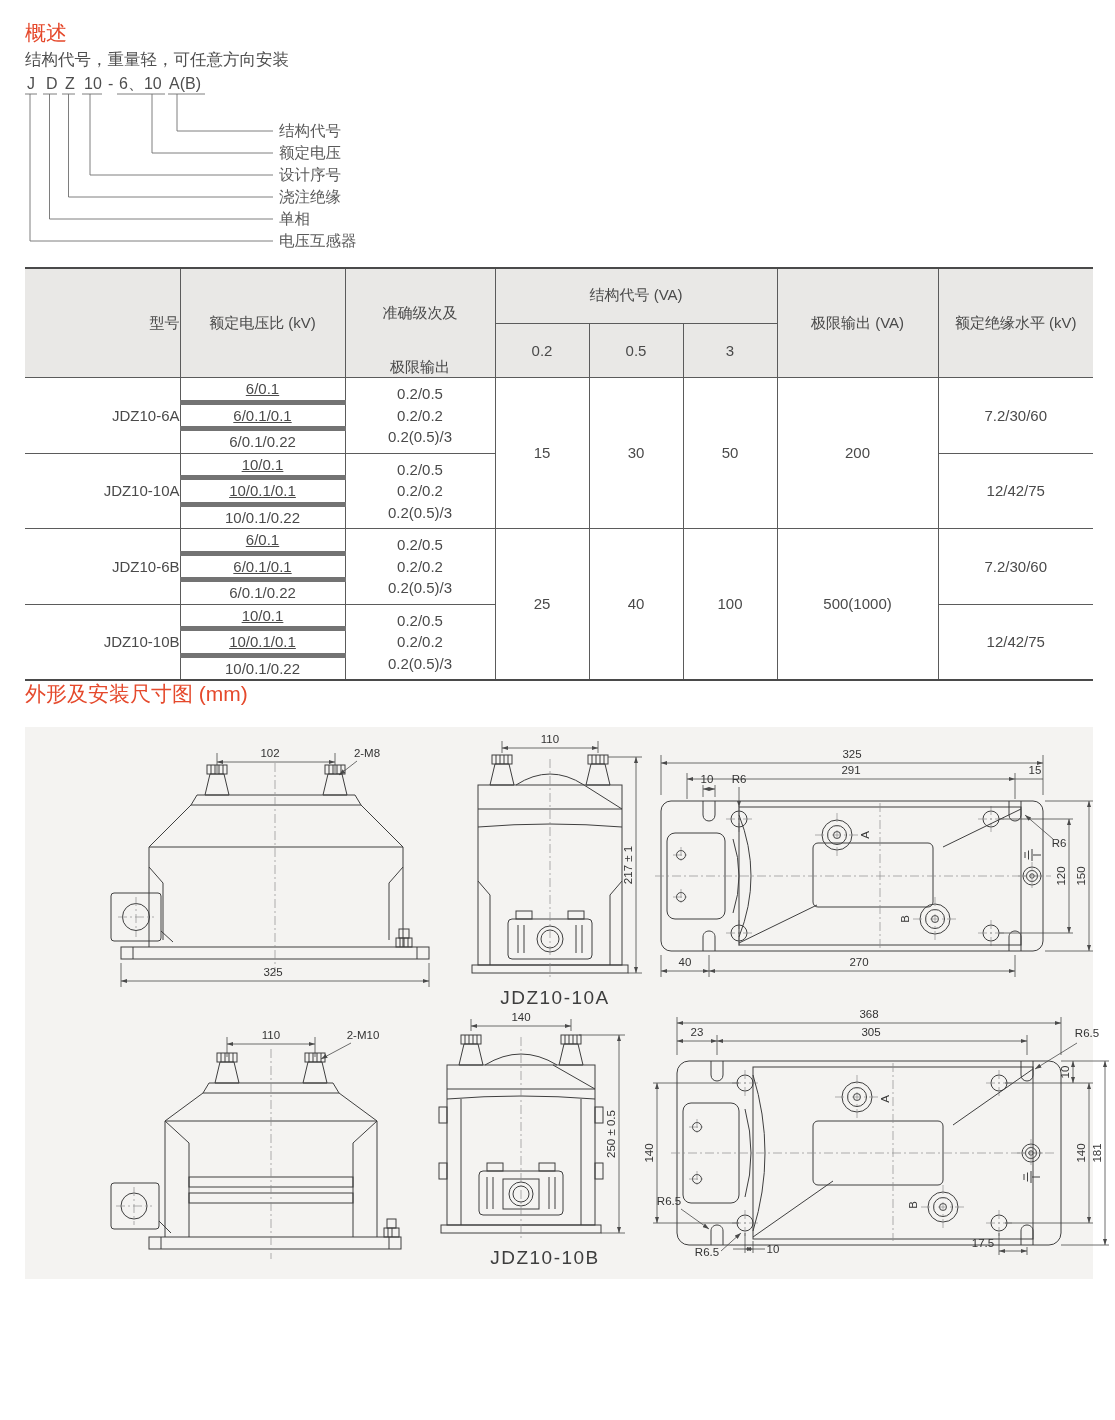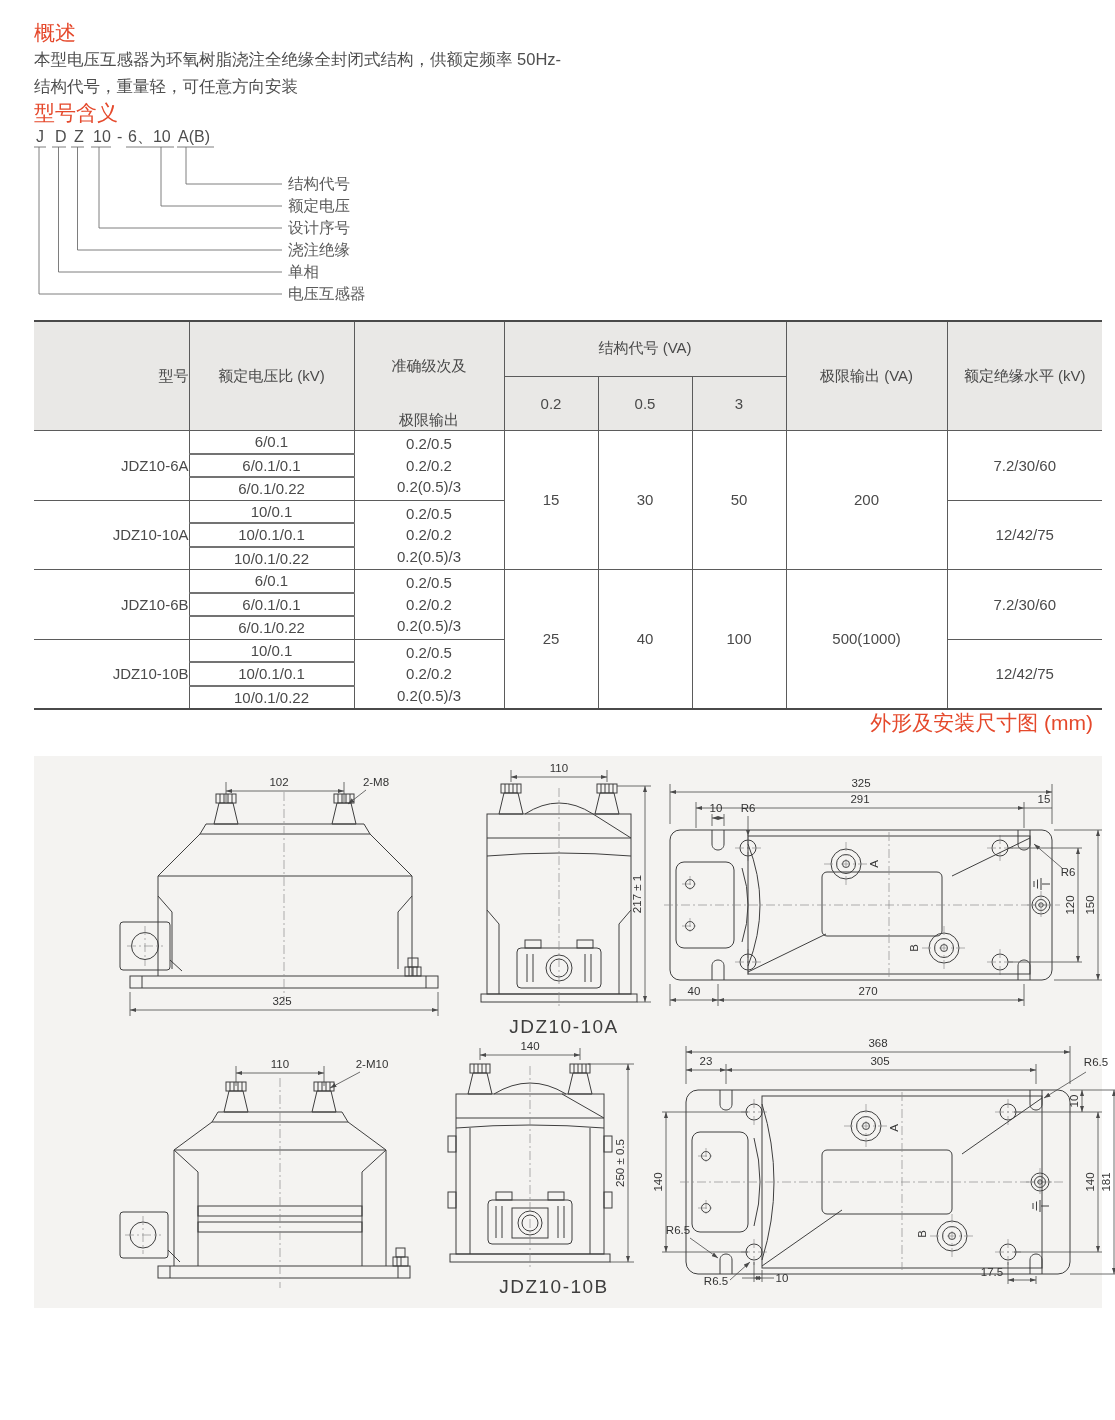--- a/index.html
+++ b/index.html
@@ -1,39 +1,39 @@
 <!DOCTYPE html>
 <html><head>
 <meta charset="utf-8">
 <style>
   html,body{margin:0;padding:0;background:#fff;}
   body{width:1115px;height:1420px;font-family:"Liberation Sans",sans-serif;overflow:hidden;}
-  .wrap{padding:20px 22px 0 34px;}
+  .wrap{padding:20px 22px 0 25px;}
   h2.sec{font-size:21px;font-weight:400;color:#e5492c;margin:0;line-height:26px;}
   .sp1{margin:0 0 12px 0;}
   .sp2{margin:38px 0 14px 0;}
   .sp3{margin:30px 0 14px 0;}
-  .sp4{margin:34px 0 0 0;text-align:right;}
+  .sp4{margin:34px 0 0 0;}
   .intro div{font-size:16.5px;line-height:27px;color:#4e4e4e;}
   
   .mm-svg text{font-family:inherit;}
   .mm-code{font-size:16px;fill:#4e4e4e;}
   .mm-label{font-size:15.5px;fill:#5a5a5a;}
   .mm-line{stroke:#6f6f6f;stroke-width:0.9;fill:none;}
   
   table.spec{border-collapse:collapse;width:1068px;table-layout:fixed;
              border-top:2px solid #4a4a4a;border-bottom:2px solid #4a4a4a;}
   table.spec th{background:#e9e8e6;font-weight:400;font-size:15px;color:#4a4a4a;
                 border-right:1px solid #5b5b5b;border-bottom:1px solid #5b5b5b;
                 height:24px;padding:0;text-align:center;}
   table.spec td{font-size:15px;color:#4a4a4a;text-align:center;padding:0;
                 line-height:21.5px;border-right:1px solid #5b5b5b;}
   table.spec .hl{text-align:right;padding-left:14px;}
   table.spec .noR{border-right:none;}
-  table.spec .bB{border-bottom:2px solid #737373;}
+  table.spec .bB{border-bottom:5px solid #737373;text-decoration:underline;}
   table.spec .bT{border-top:1px solid #5b5b5b;}
   table.spec .ln2 span{display:block;line-height:20px;margin-top:34px;}
   table.spec td.acc span{display:block;line-height:21.5px;}
   
   .panel{position:relative;width:1068px;height:552px;background:#f4f3f1;margin-top:20px;}
   .fig{position:absolute;}
   .dcap{position:absolute;font-size:19px;color:#3d3d3d;letter-spacing:1.5px;text-align:center;}
   svg text{font-family:inherit;}
   .ln{stroke:#3f3f3f;stroke-width:1;fill:none;}
   .cl{stroke:#8d8d8d;stroke-width:0.7;fill:none;stroke-dasharray:9 3 2 3;}
@@ -73,27 +73,25 @@
       <path class="ln" d="M9,0 H1 M0,-6 V6 M-3.5,-4.5 V4.5 M-7,-3 V3"></path>
     </g>
   </defs>
 </svg>
 
 <div class="wrap">
 
   <section>
     <h2 class="sec sp1">概述</h2>
     <div class="intro">
-      <div>本型电压互感器为环氧树脂浇注全绝缘全封闭式结构，供额定频率 50Hz-</div>
       <div>结构代号，重量轻，可任意方向安装</div>
     </div>
   </section>
 
   <section>
-    <h2 class="sec sp2">型号含义</h2>
     <svg class="mm-svg" width="380" height="190" viewBox="0 0 380 190">
       <text class="mm-code" x="2" y="16">J</text>
       <text class="mm-code" x="21" y="16">D</text>
       <text class="mm-code" x="40" y="16">Z</text>
       <text class="mm-code" x="59" y="16">10</text>
       <text class="mm-code" x="83" y="16">-</text>
       <text class="mm-code" x="94" y="16">6、10</text>
       <text class="mm-code" x="144" y="16">A(B)</text>
       <path class="mm-line" d="M0,21 H12 M18,21 H32 M37,21 H50 M57,21 H77 M92,21 H140 M143,21 H180"></path>
       <path class="mm-line" d="M5,21 V168 H248"></path>

